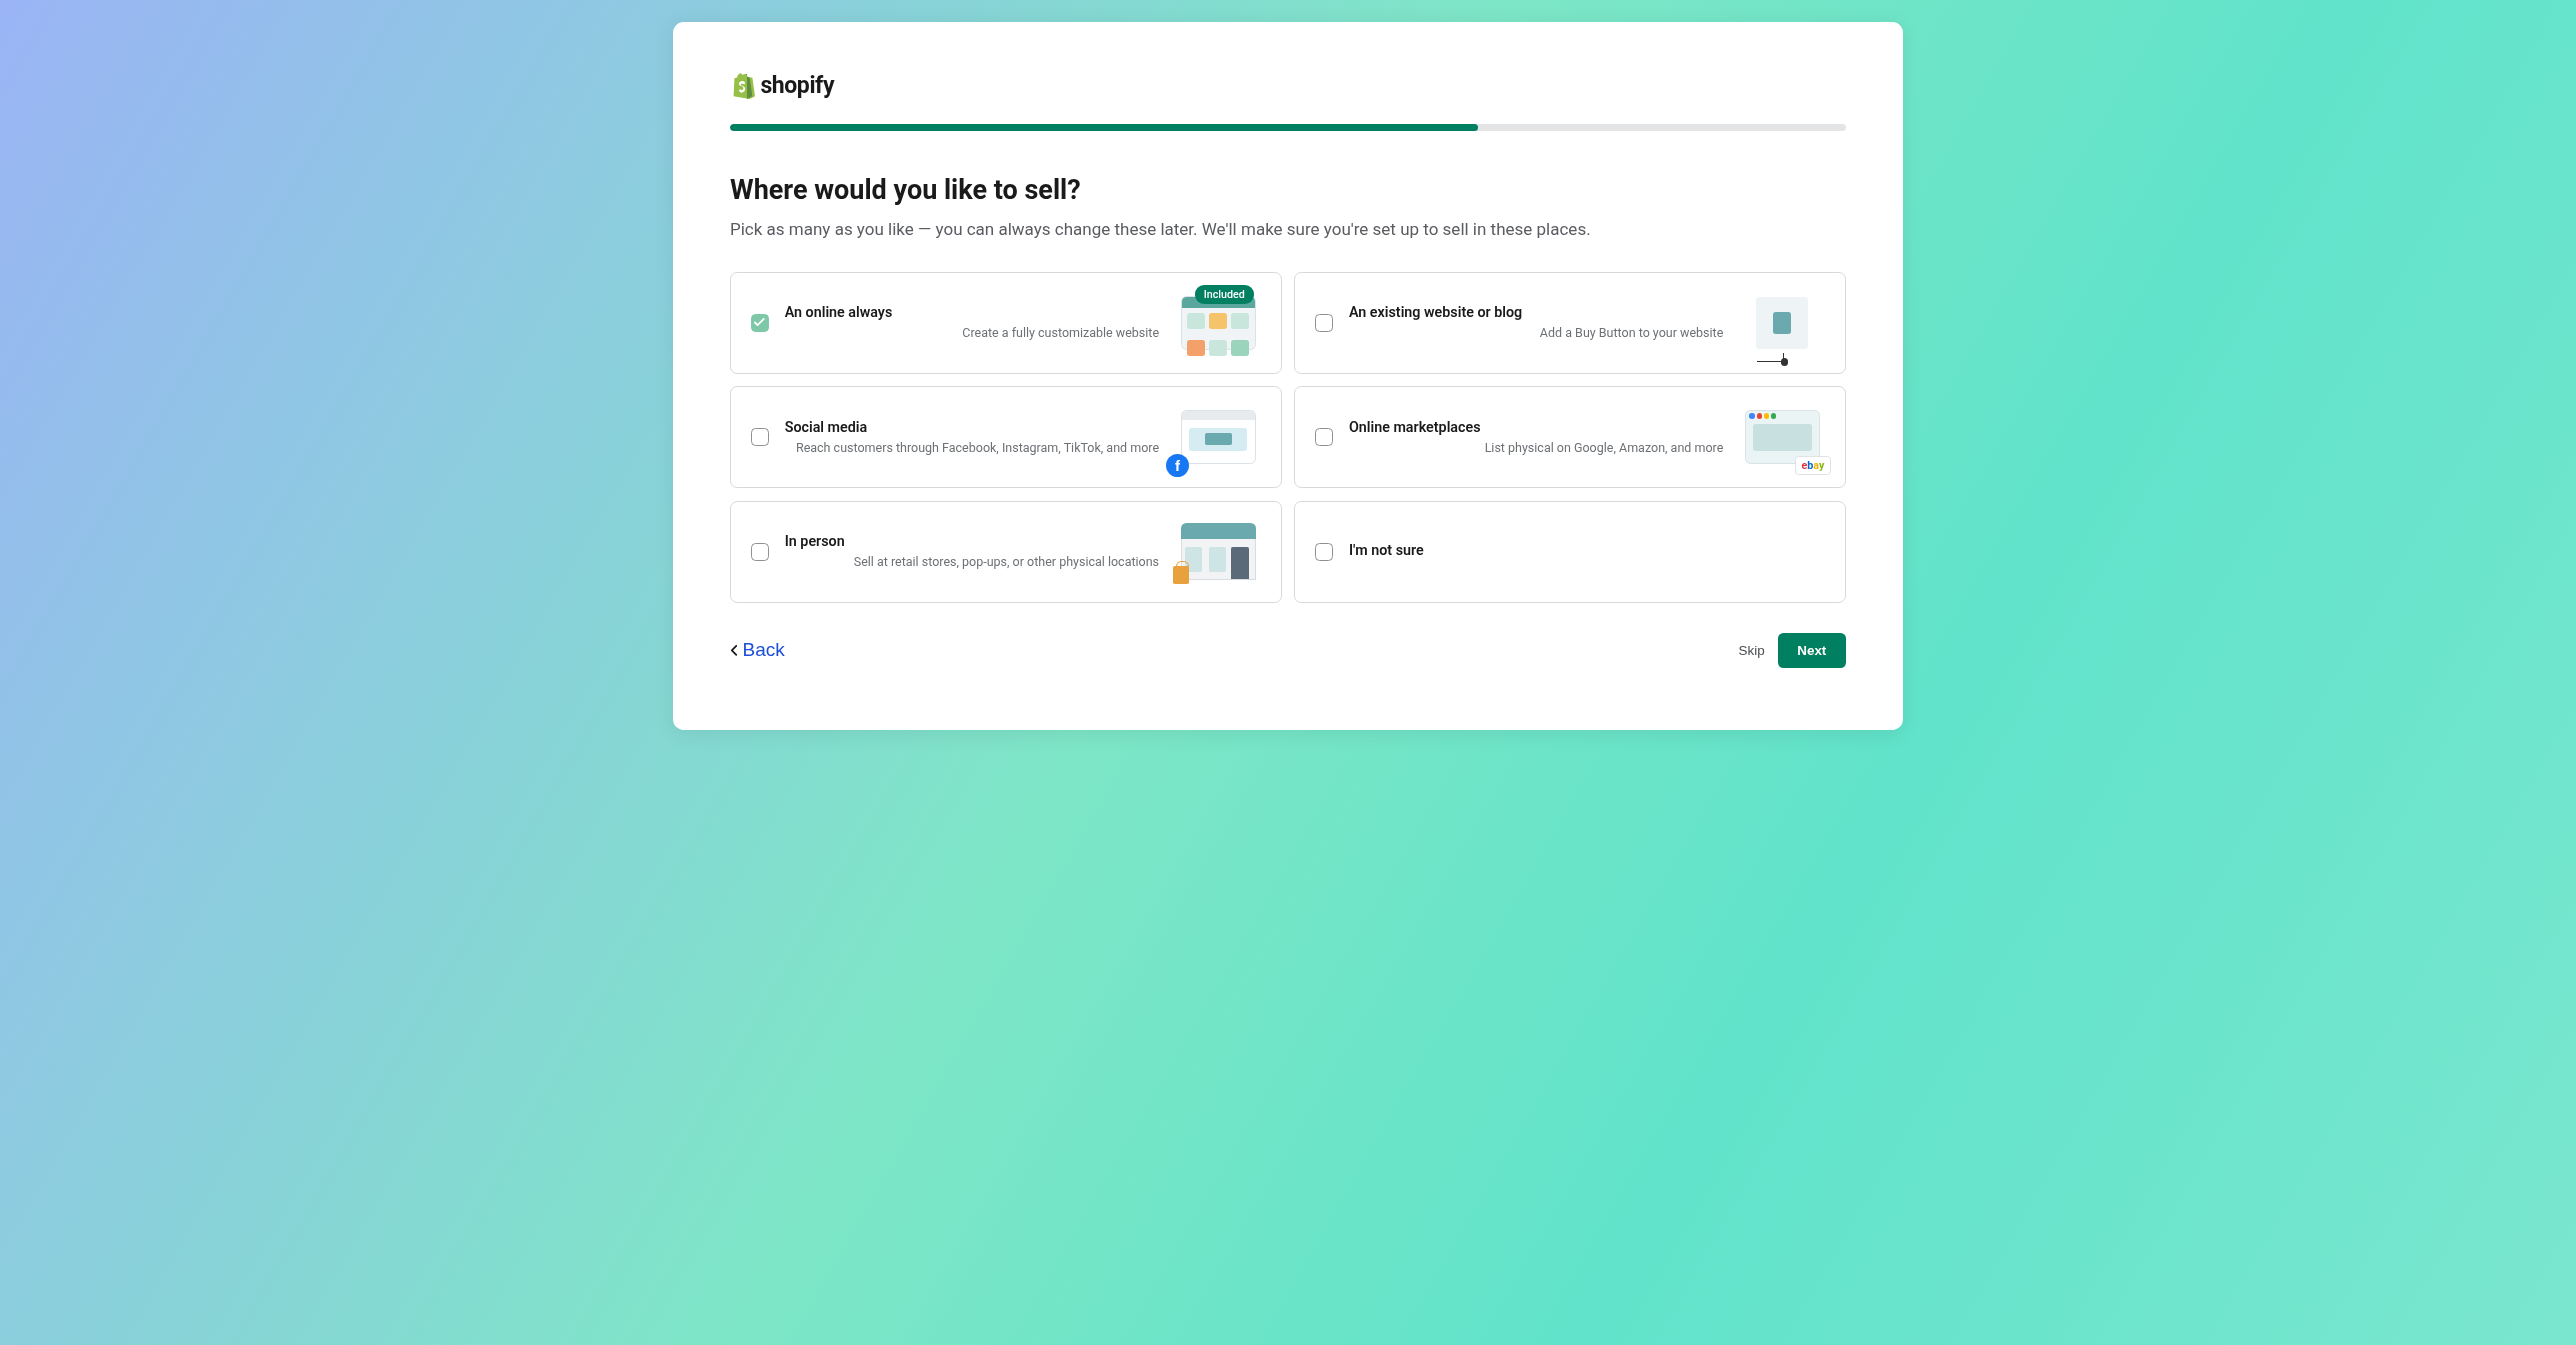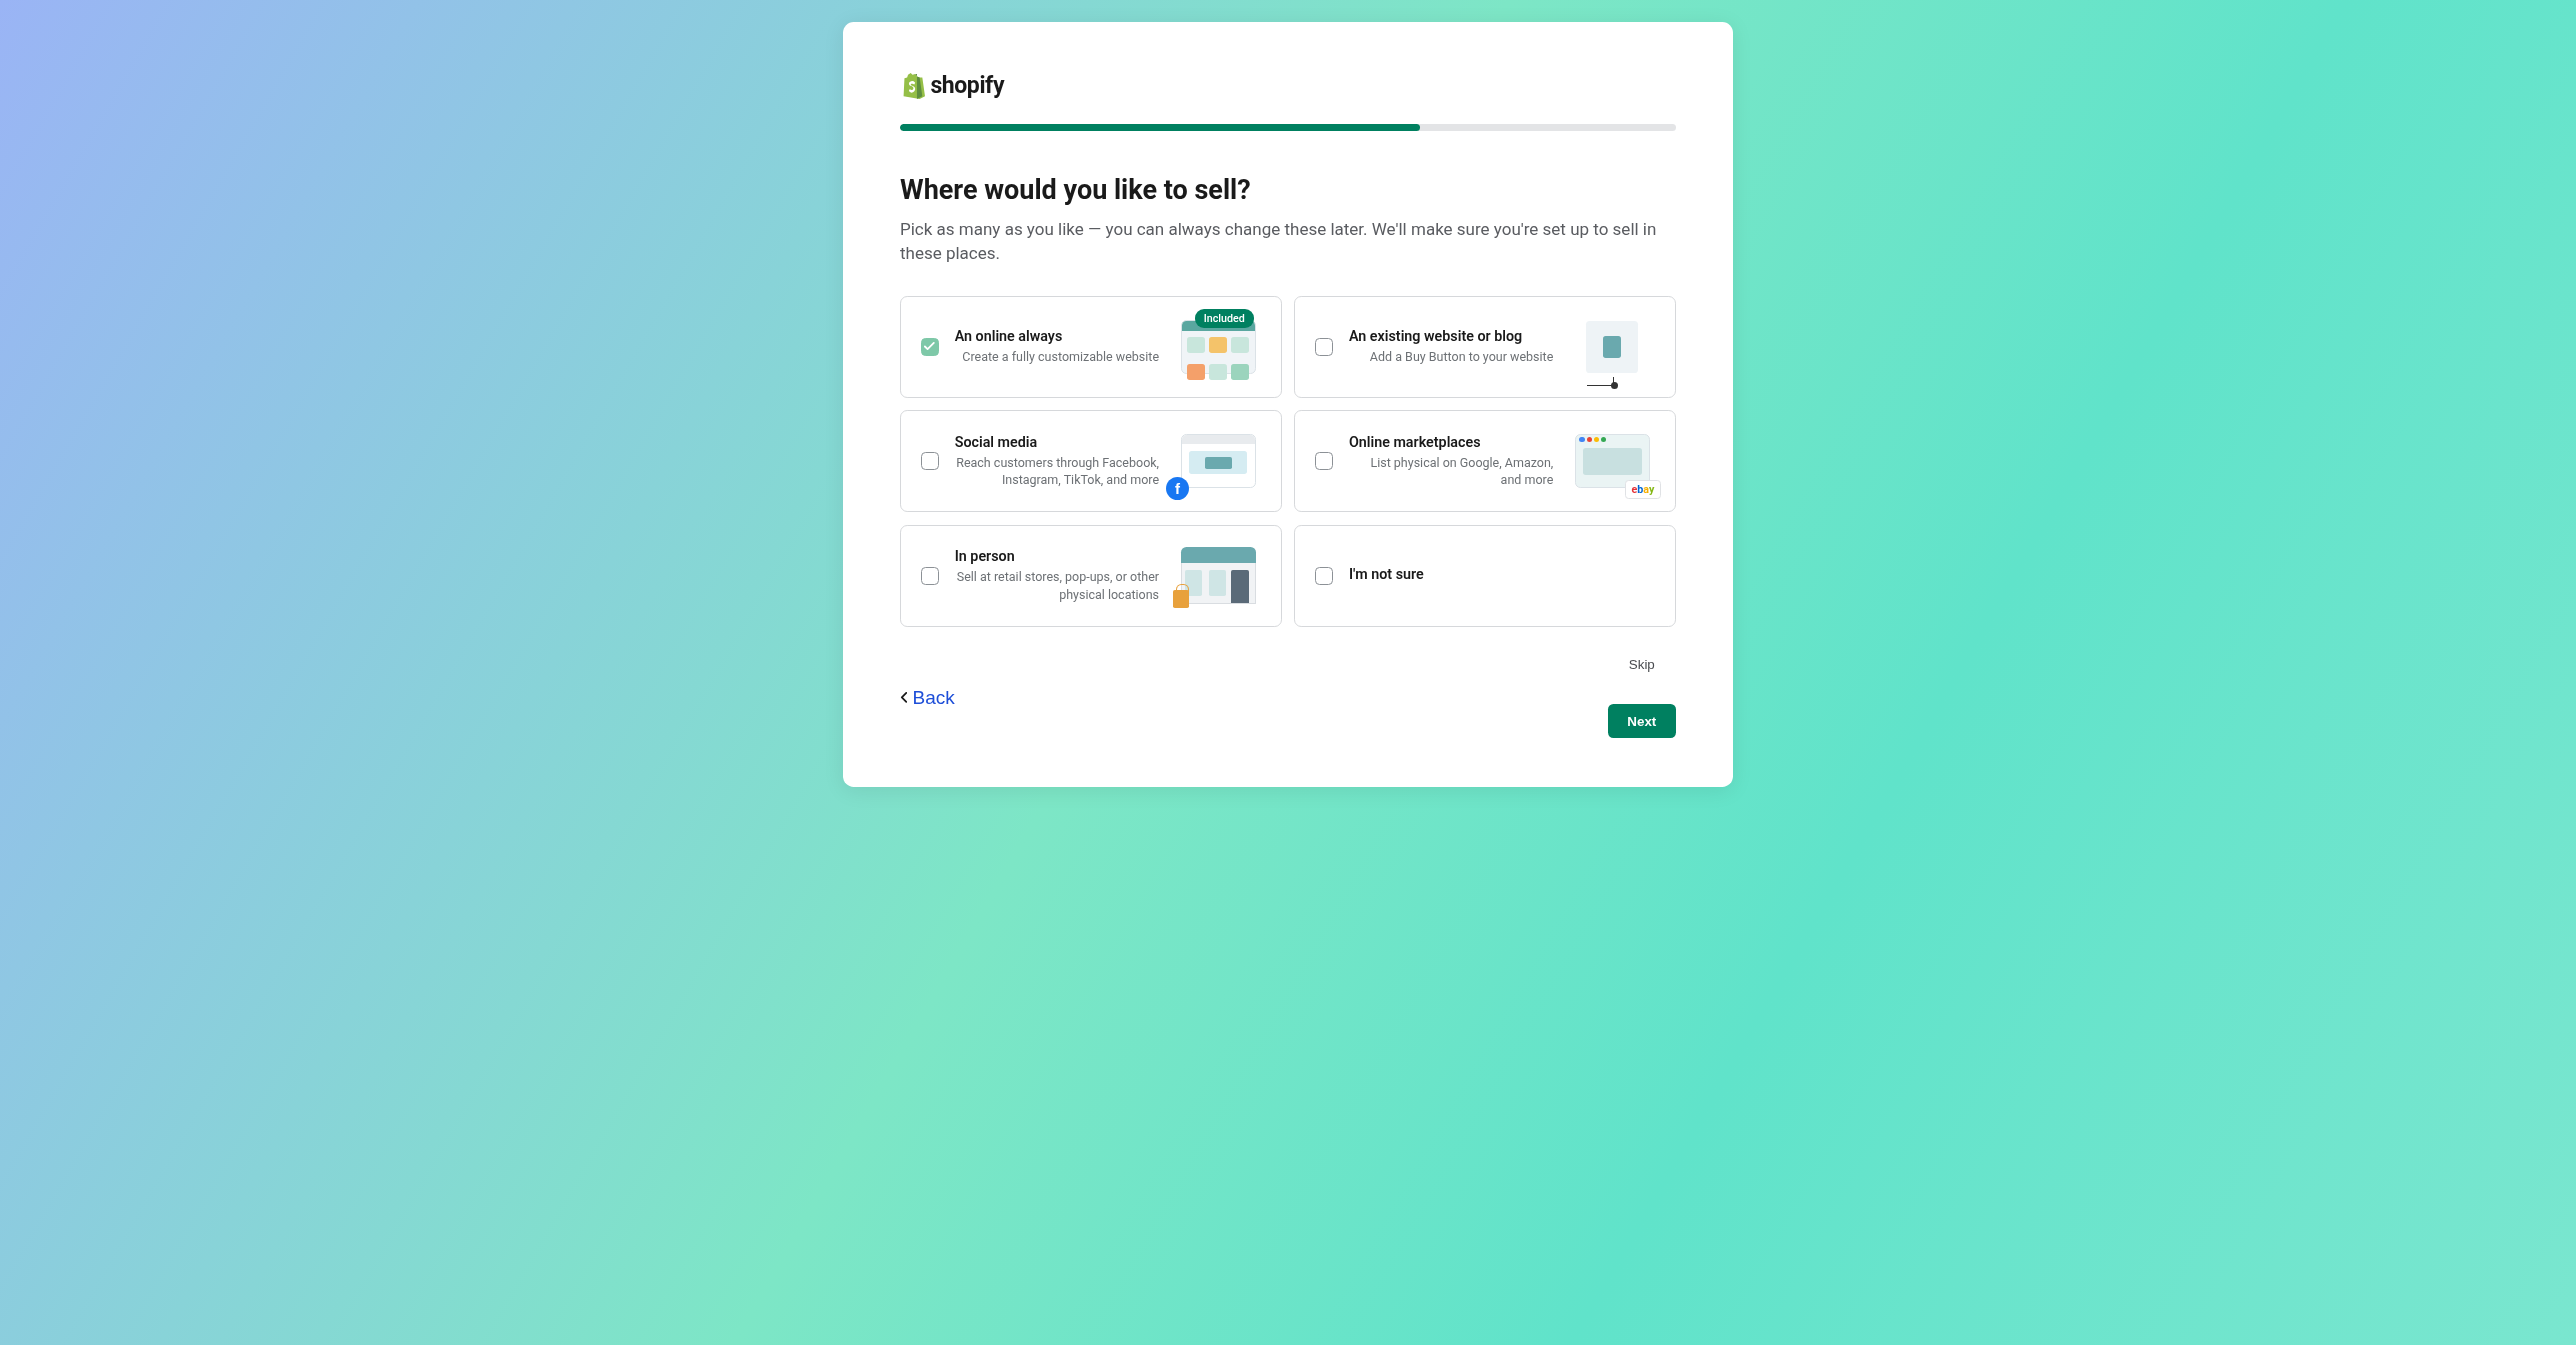--- a/index.html
+++ b/index.html
@@ -6,25 +6,25 @@
   html, body { height: 100%; }
   body {
     font-family: -apple-system, BlinkMacSystemFont, "Segoe UI", Roboto, Helvetica, Arial, sans-serif;
     background: linear-gradient(120deg, #9ab4f5 0%, #7de6c6 45%, #60e3ca 70%, #7ae6cf 100%);
     display: flex;
     align-items: flex-start;
     justify-content: center;
     padding: 21.5px 0 0 0;
   }
   .card {
-    width: 890px;
+    width: 1230px;
     background: #fff;
     border-radius: 10.7px;
     box-shadow: 0 3.6px 21.5px rgba(0,0,0,0.08);
-    padding: 50px 57px 49px 57px;
+    padding: 50px 57px 62px 57px;
     margin-top: 0;
   }
   .logo-row { display: flex; align-items: center; gap: 5.4px; margin-bottom: 25px; }
   .logo-bag {
     width: 25px; height: 27px; position: relative;
   }
   .logo-text {
     font-size: 23px; font-weight: 700; color: #1a1a1a; letter-spacing: -0.4px;
   }
   .progress-track {
@@ -66,21 +66,21 @@
     padding: 2.7px 9px; border-radius: 9px; z-index: 2;
   }
   .footer {
     display: flex; justify-content: space-between; align-items: center;
     margin-top: 30px;
   }
   .back-btn {
     display: flex; align-items: center; gap: 5.4px; font-size: 19px; color: #1d4ed8;
     background: none; border: none; cursor: pointer; font-weight: 500;
   }
-  .footer-right { display: flex; align-items: center; gap: 32px; flex-direction: column; }
+  .footer-right { display: flex; align-items: center; gap: 13px; }
   .skip-btn {
     font-size: 13.4px; color: #4a4c50; background: none; border: none; cursor: pointer;
   }
   .next-btn {
     background: #008060; color: #fff; font-size: 13.4px; font-weight: 600;
     border: none; border-radius: 5.4px; padding: 9.8px 19.7px; cursor: pointer;
   }
   
   .illus-box { width: 75px; height: 54px; background: #f0f4f7; border-radius: 5.4px; border:0.9px solid #dbe2e7; position:relative; }
   .illus-header { height: 10.7px; background: #5aa7a0; border-radius: 4.5px 4.5px 0 0; }

